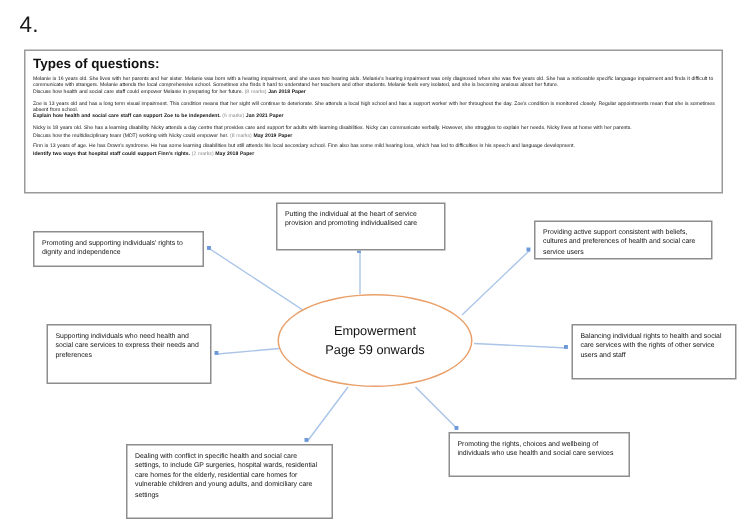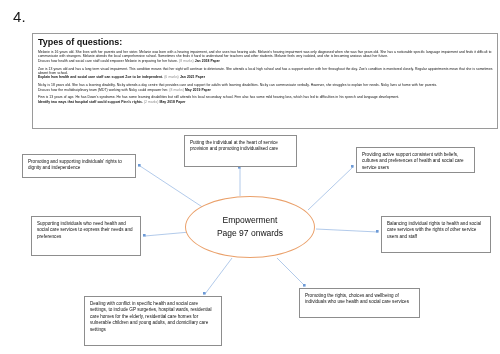--- a/index.html
+++ b/index.html
@@ -15,21 +15,21 @@
 
   
   .page-number{
     position:absolute;left:13px;top:8px;
     font-size:15px;font-weight:400;color:#1a1a1a;
     letter-spacing:0.2px;
   }
 
   
   .questions-panel{
-    position:absolute;left:32px;top:33px;width:466px;height:96px;
+    position:absolute;left:16px;top:33px;width:466px;height:96px;
     border:1px solid #9a9a9a;background:#ffffff;
     box-sizing:border-box;padding:3px 1px 2px 5px;
   }
   .questions-title{
     font-size:9px;font-weight:bold;color:#111;
     margin:0 0 2px 0;line-height:11px;
   }
   .q-para{
     font-size:3.4px;line-height:4.45px;
     margin:0 0 3.2px 0;color:#111;
@@ -137,21 +137,21 @@
         <rect x="203" y="164" width="2.6" height="2.6"></rect>
         <rect x="238" y="38" width="2.6" height="2.6"></rect>
         <rect x="351" y="37" width="2.6" height="2.6"></rect>
         <rect x="376" y="102" width="2.6" height="2.6"></rect>
         <rect x="303" y="156" width="2.6" height="2.6"></rect>
       </g>
     </svg>
 
     <div class="oval">
       <div class="oval-line">Empowerment</div>
-      <div class="oval-line">Page 97 onwards</div>
+      <div class="oval-line">Page 59 onwards</div>
     </div>
 
     <div class="node" id="n-dignity">Promoting and supporting individuals' rights to dignity and independence</div>
     <div class="node" id="n-express">Supporting individuals who need health and social care services to express their needs and preferences</div>
     <div class="node" id="n-conflict">Dealing with conflict in specific health and social care settings, to include GP surgeries, hospital wards, residential care homes for the elderly, residential care homes for vulnerable children and young adults, and domiciliary care settings</div>
     <div class="node" id="n-heart">Putting the individual at the heart of service provision and promoting individualised care</div>
     <div class="node" id="n-active">Providing active support consistent with beliefs, cultures and preferences of health and social care service users</div>
     <div class="node" id="n-balance">Balancing individual rights to health and social care services with the rights of other service users and staff</div>
     <div class="node" id="n-wellbeing">Promoting the rights, choices and wellbeing of individuals who use health and social care services</div>
 

